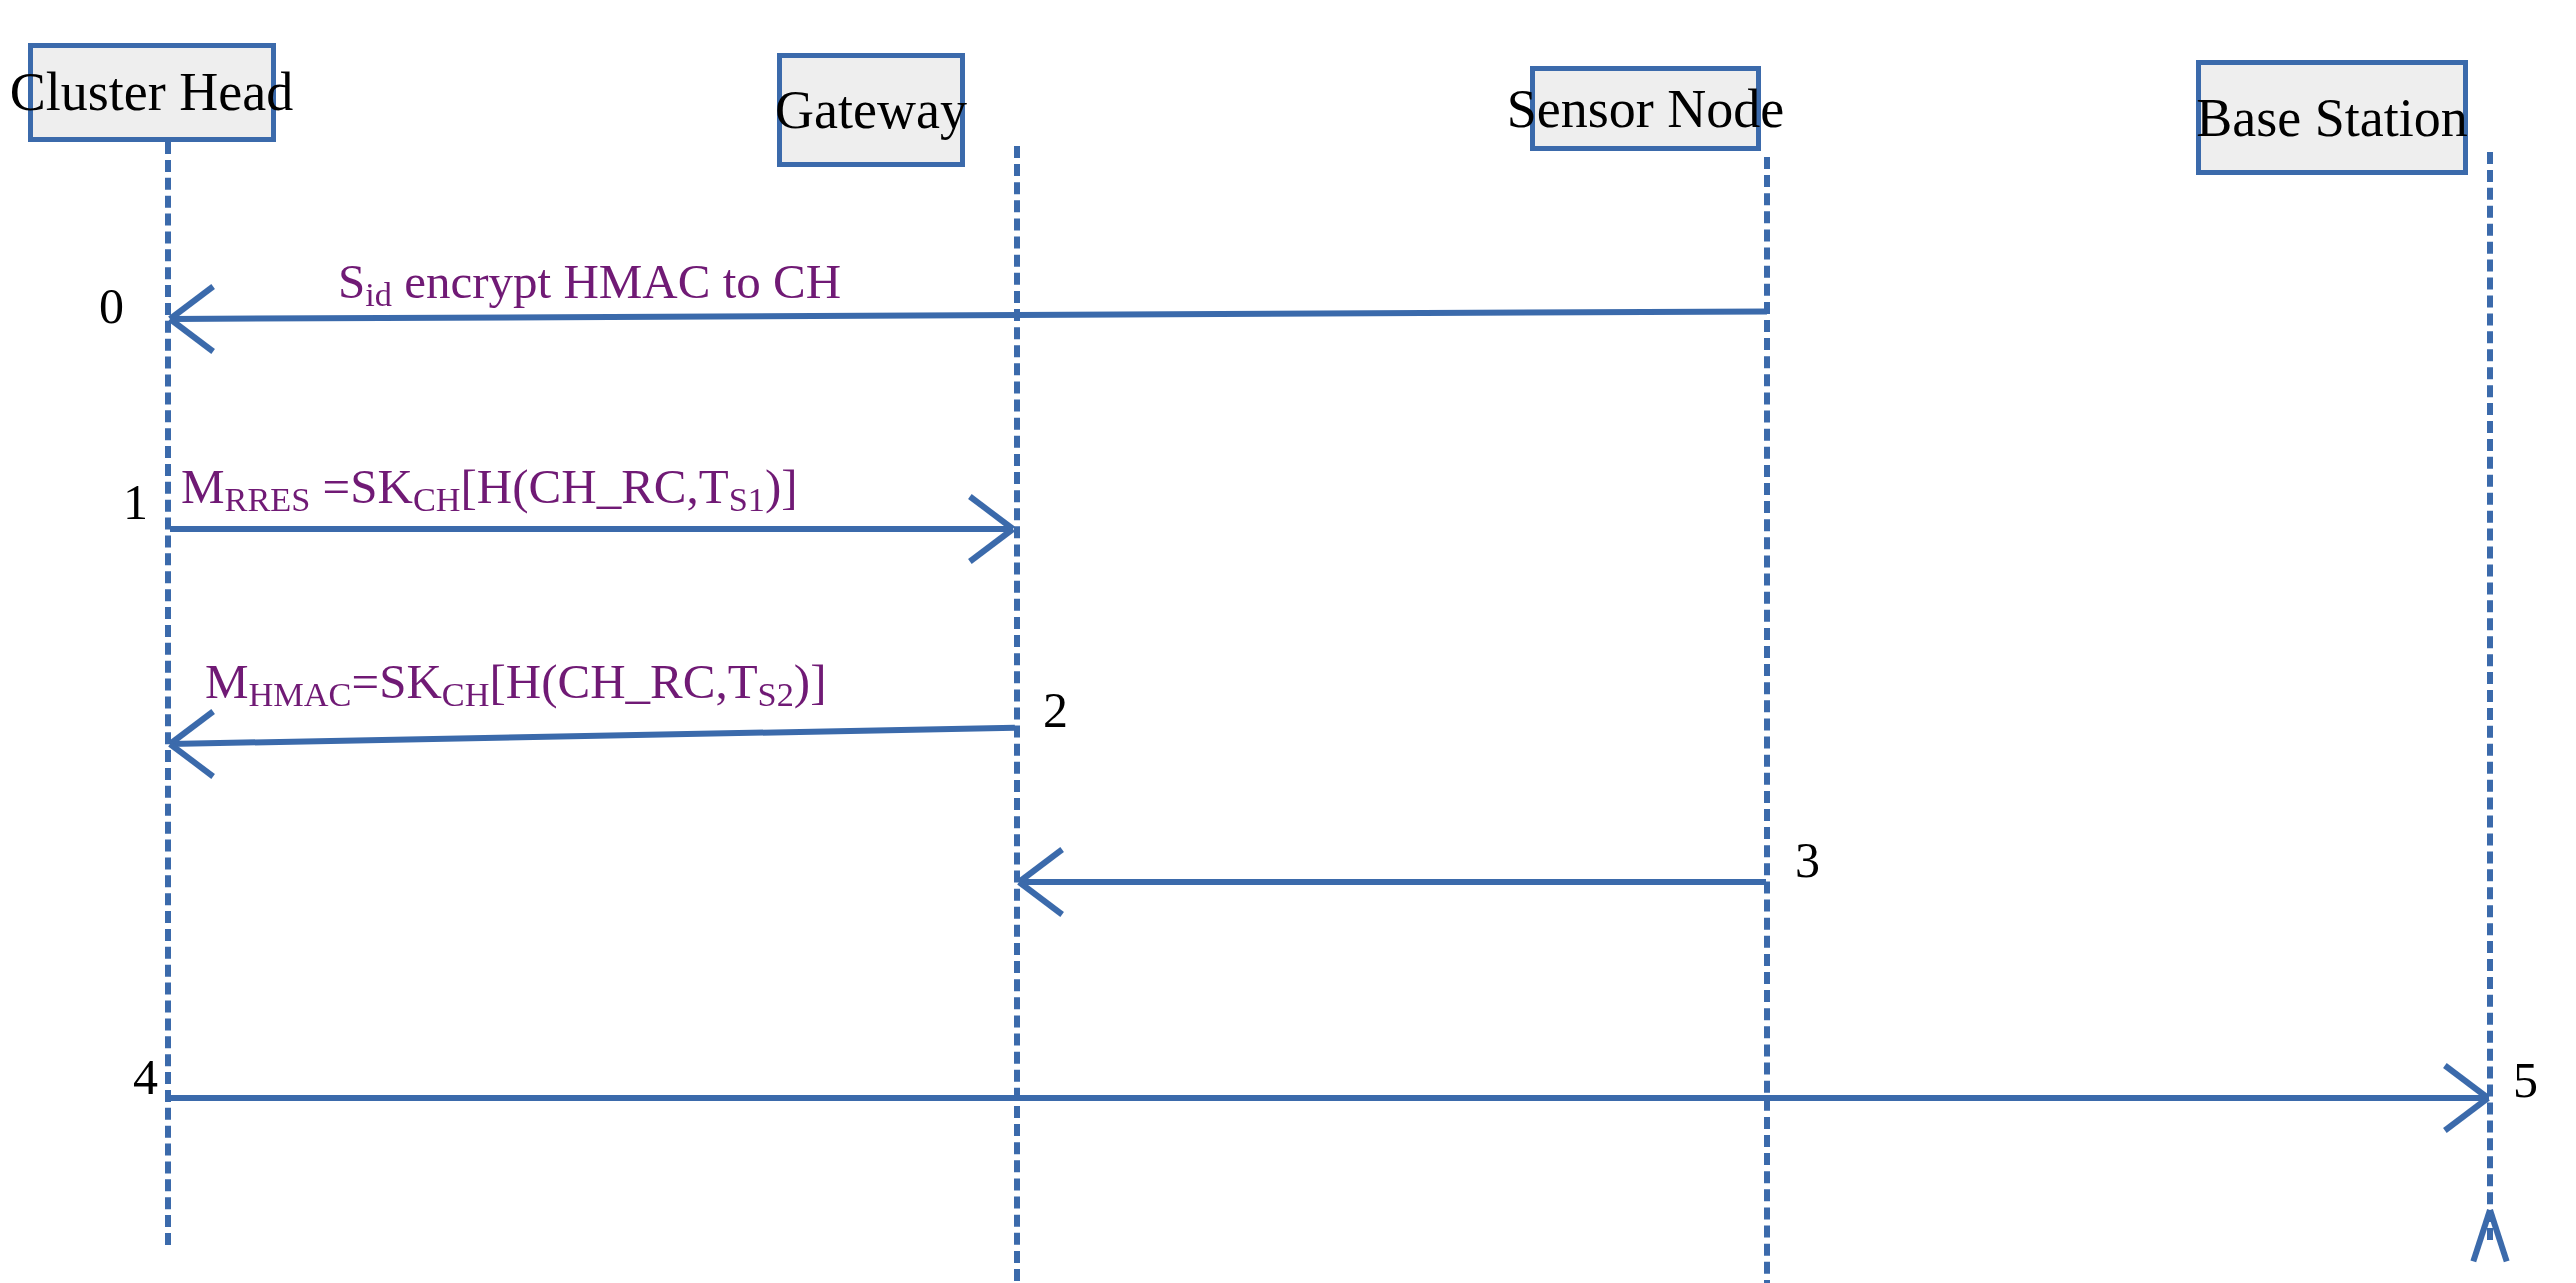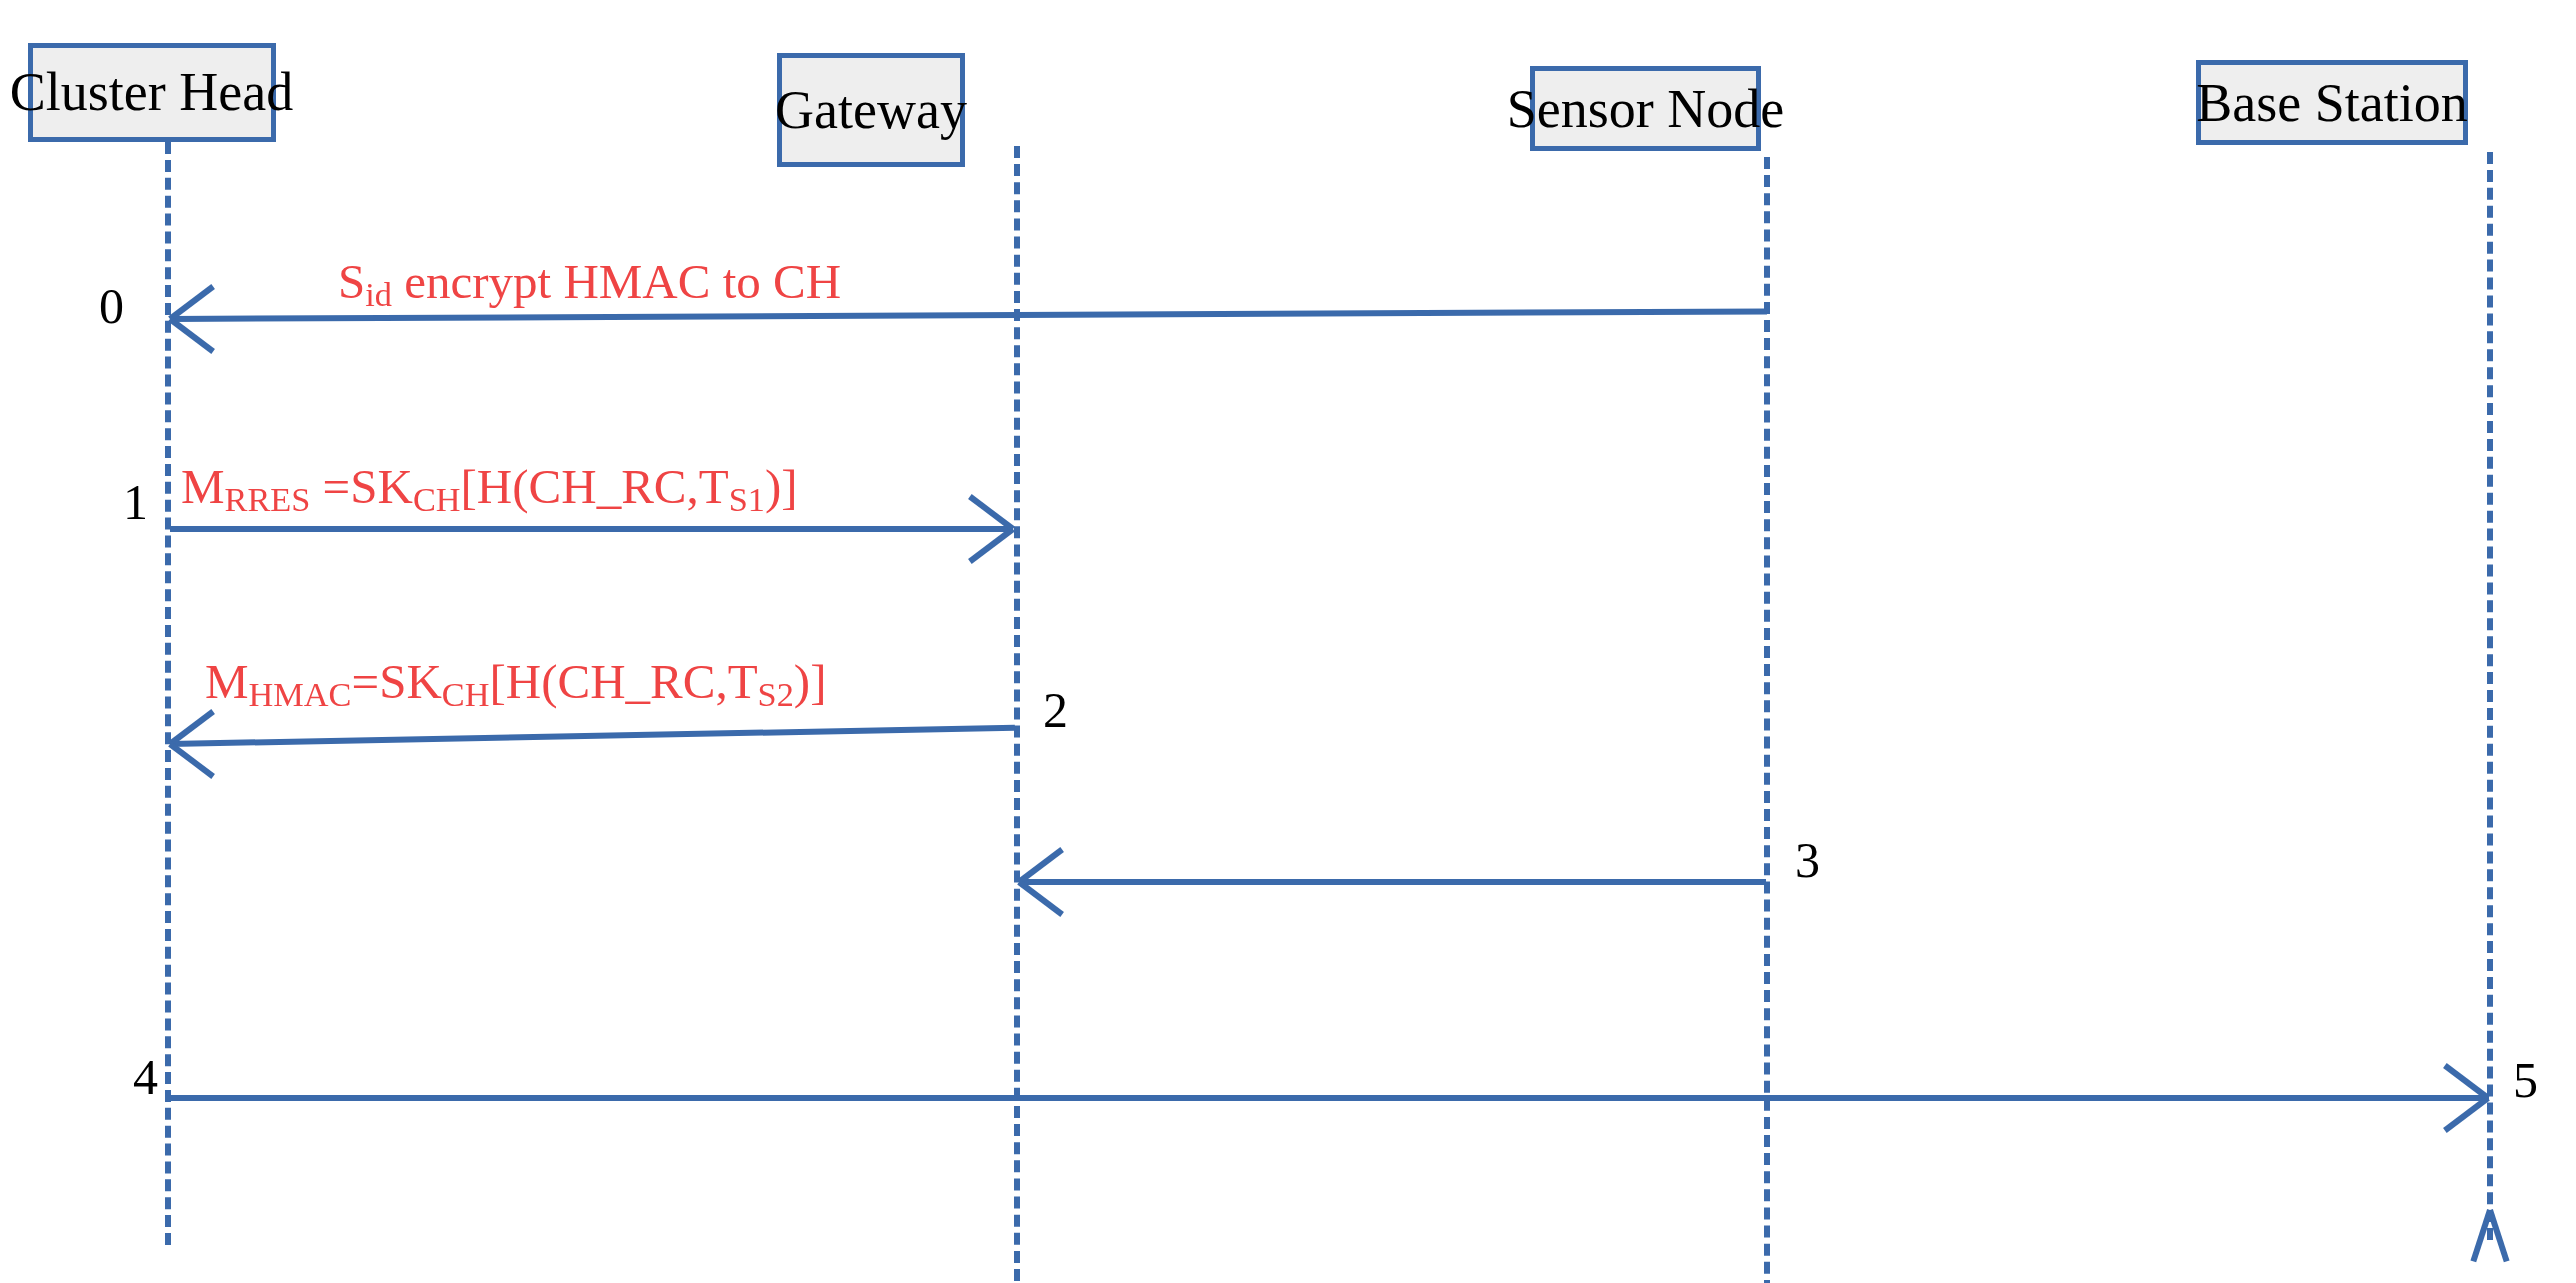--- a/index.html
+++ b/index.html
@@ -60,21 +60,21 @@
     display: block;
     height: 0;
     width: 54px;
     border-top: 6.9px solid #3b6aab;
     transform-origin: 0 50%;
   }
 
   
   .msg-label {
     position: absolute;
-    color: #ef4444;
+    color: #701a75;
     font-size: 49px;
     line-height: 1;
     white-space: nowrap;
   }
   .msg-label sub {
     font-size: 0.70em;
     vertical-align: baseline;
     position: relative;
     top: 0.22em;
   }
@@ -97,21 +97,21 @@
   </div>
 
   <div class="actor-box" style="left:802px; top:20.6px; width:140px; height:114px; margin-left:-25px; width:188px;">
     <span class="actor-label">Gateway</span>
   </div>
 
   <div class="actor-box" style="left:1580px; top:34px; width:181px; height:85px; margin-left:-50px; width:231px;">
     <span class="actor-label">Sensor Node</span>
   </div>
 
-  <div class="actor-box" style="left:2249px; top:28px; width:219px; height:85px; margin-left:-53px; width:272px;text-align:center;">
+  <div class="actor-box" style="left:2249px; top:28px; width:219px; height:115px; margin-left:-53px; width:272px;text-align:center;">
     <span class="actor-label">Base Station</span>
   </div>
 
   <div class="lifeline" style="left:165px; top:110px; height:1103px;"></div>
 
   <div class="lifeline" style="left:1014px; top:114px; height:1135px;"></div>
 
   <div class="lifeline" style="left:1764px; top:125px; height:1153px;"></div>
 
   <div class="lifeline" style="left:2487px; top:120px; height:1088px;"></div>

